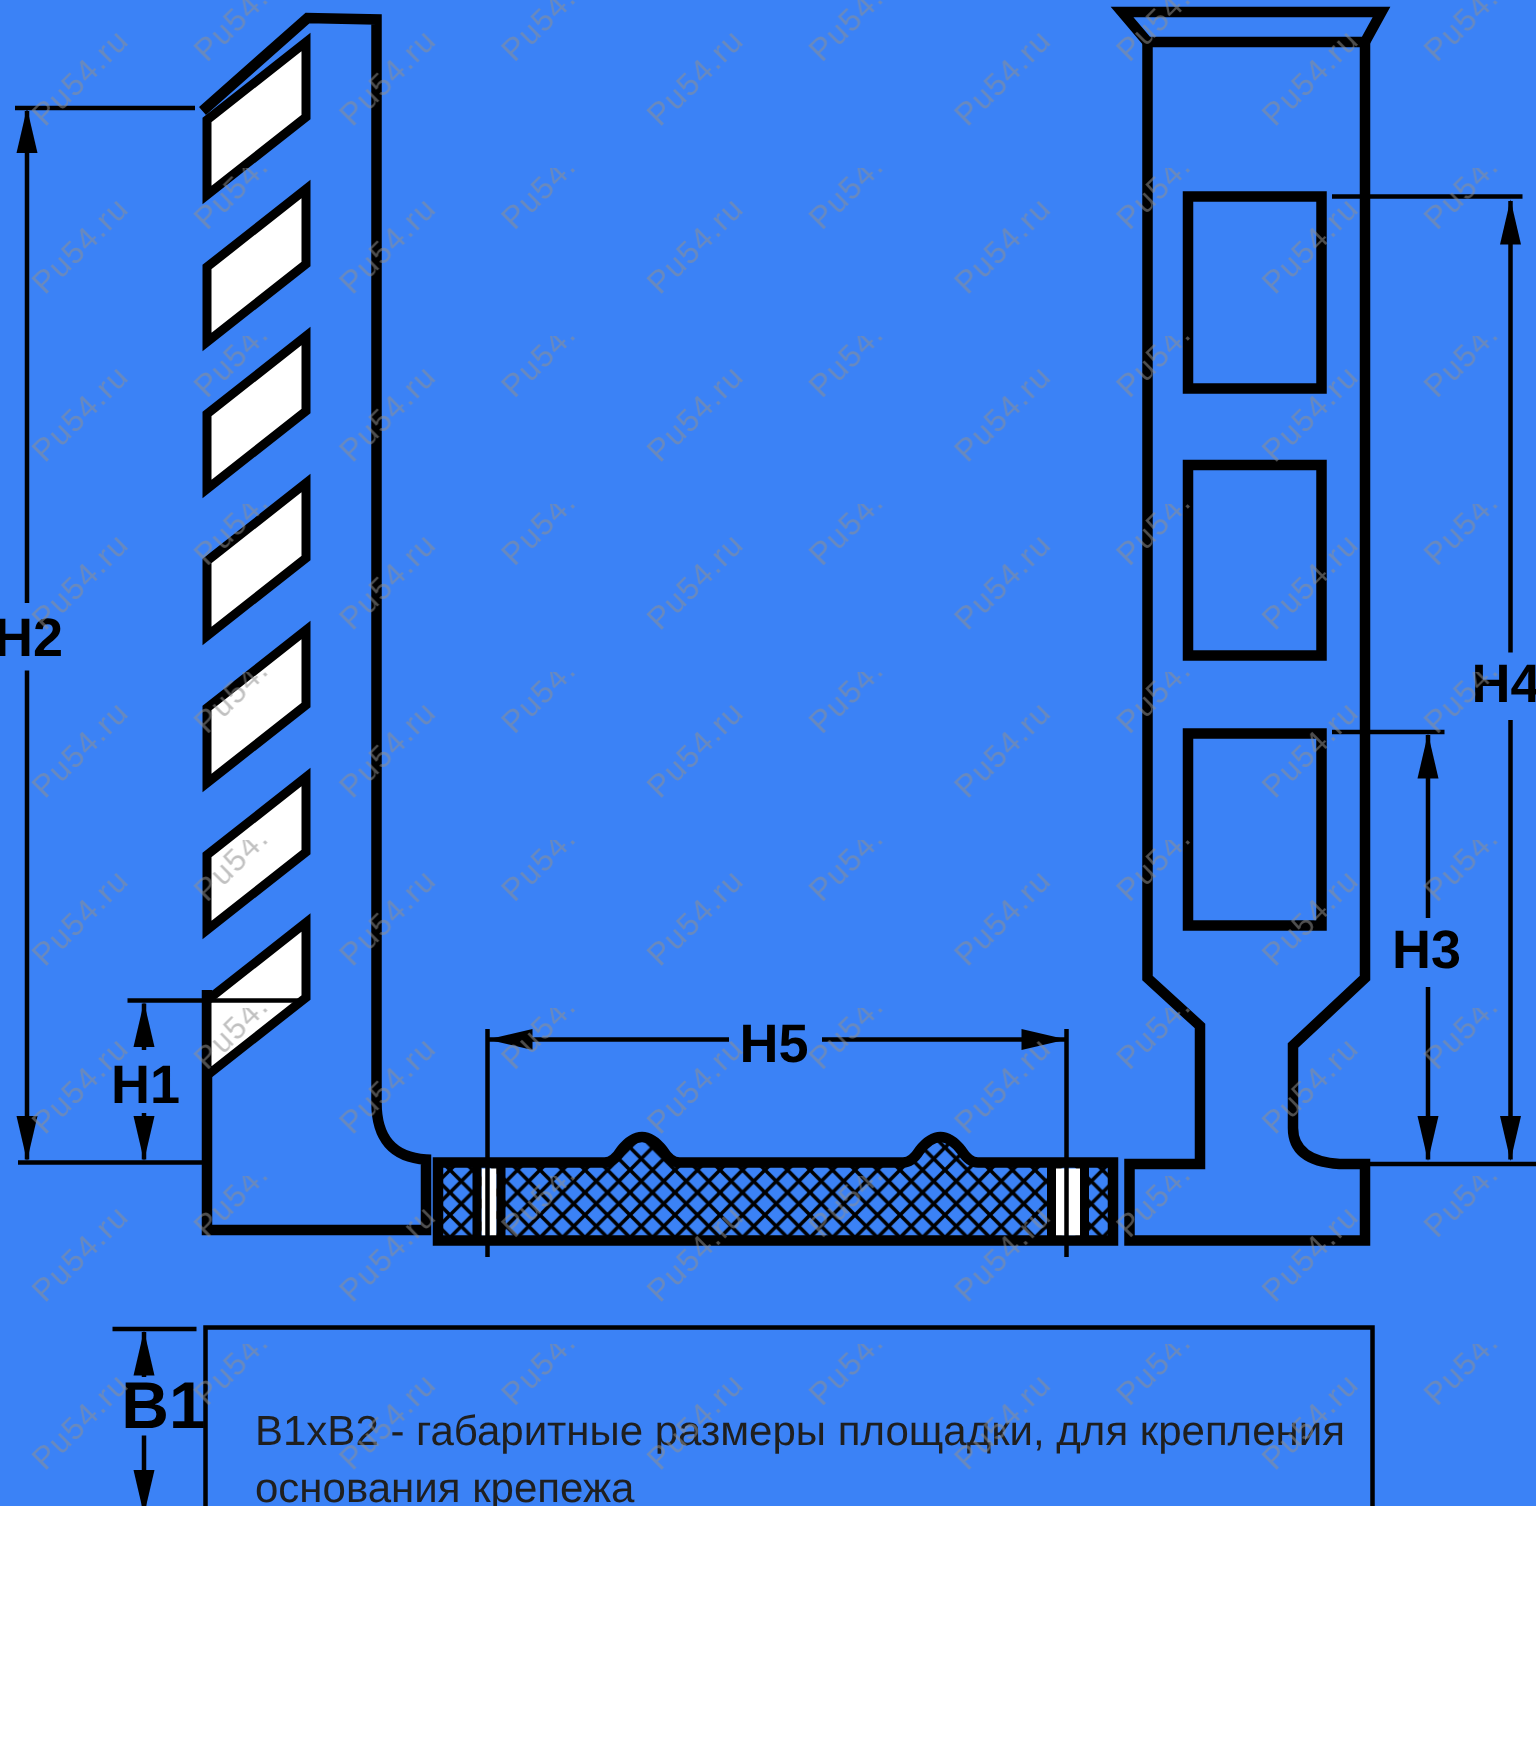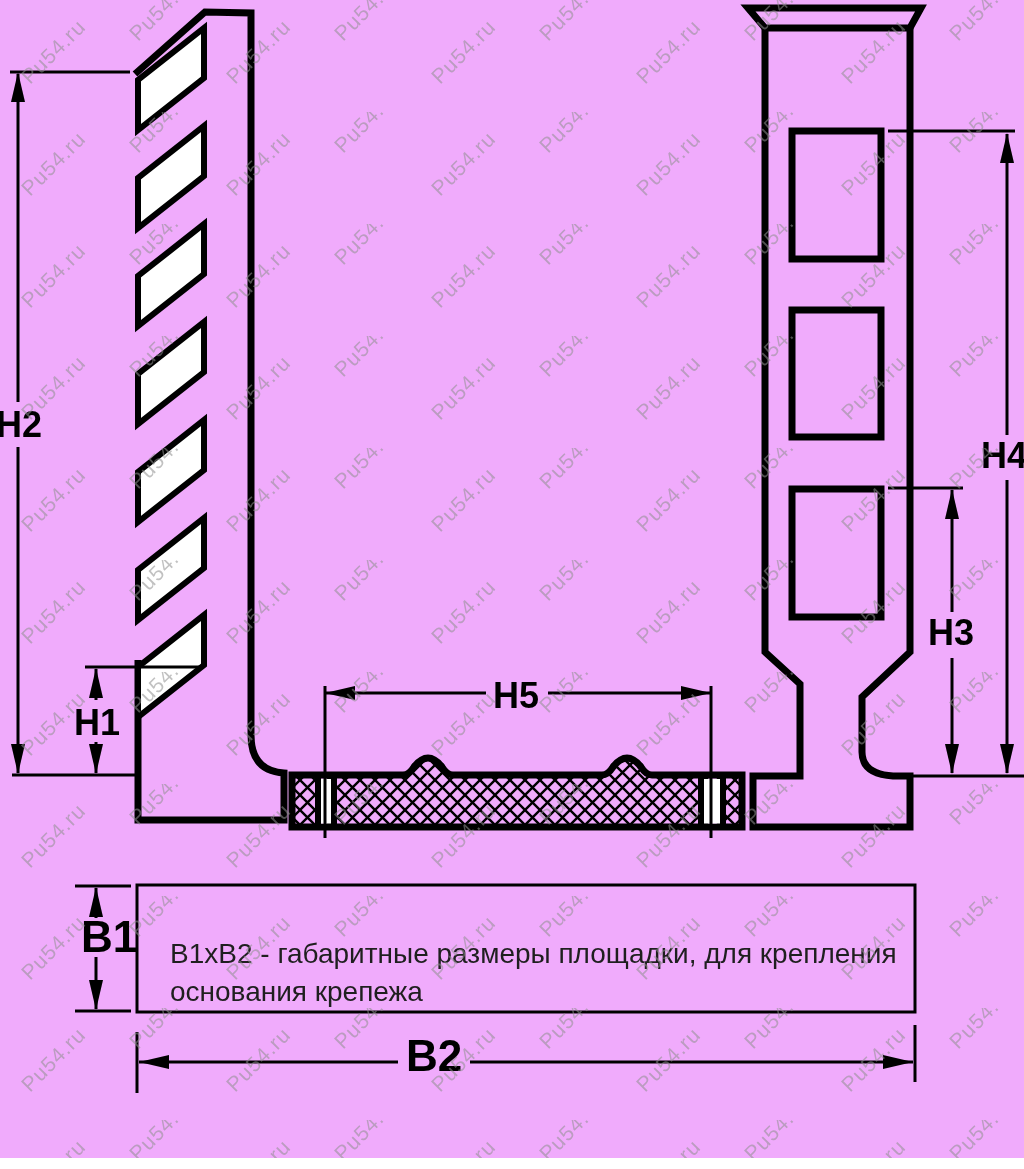--- a/index.html
+++ b/index.html
@@ -1,16 +1,16 @@
 <!DOCTYPE html>
 <html><head>
 <meta charset="utf-8">
 <style>
   html,body{margin:0;padding:0;background:#ffffff;}
-  .page{width:1024px;height:1158px;background:#f0abfc;position:relative;overflow:hidden;
+  .page{width:1024px;height:1004px;background:#3b82f6;position:relative;overflow:hidden;
         font-family:"Liberation Sans",sans-serif;}
   svg{display:block;}
   .outline{fill:none;stroke:#000;stroke-width:7;stroke-linejoin:miter;}
   .slot{fill:#fff;stroke:#000;stroke-width:6;stroke-linejoin:miter;}
   .hole{fill:none;stroke:#000;stroke-width:7;}
   .dim{stroke:#000;stroke-width:3;fill:none;}
   .thick-div{stroke:#000;stroke-width:6;fill:none;}
   .arrow{fill:#000;stroke:none;}
   .dim-label{font-family:"Liberation Sans",sans-serif;font-weight:bold;font-size:36px;
              text-anchor:middle;}

